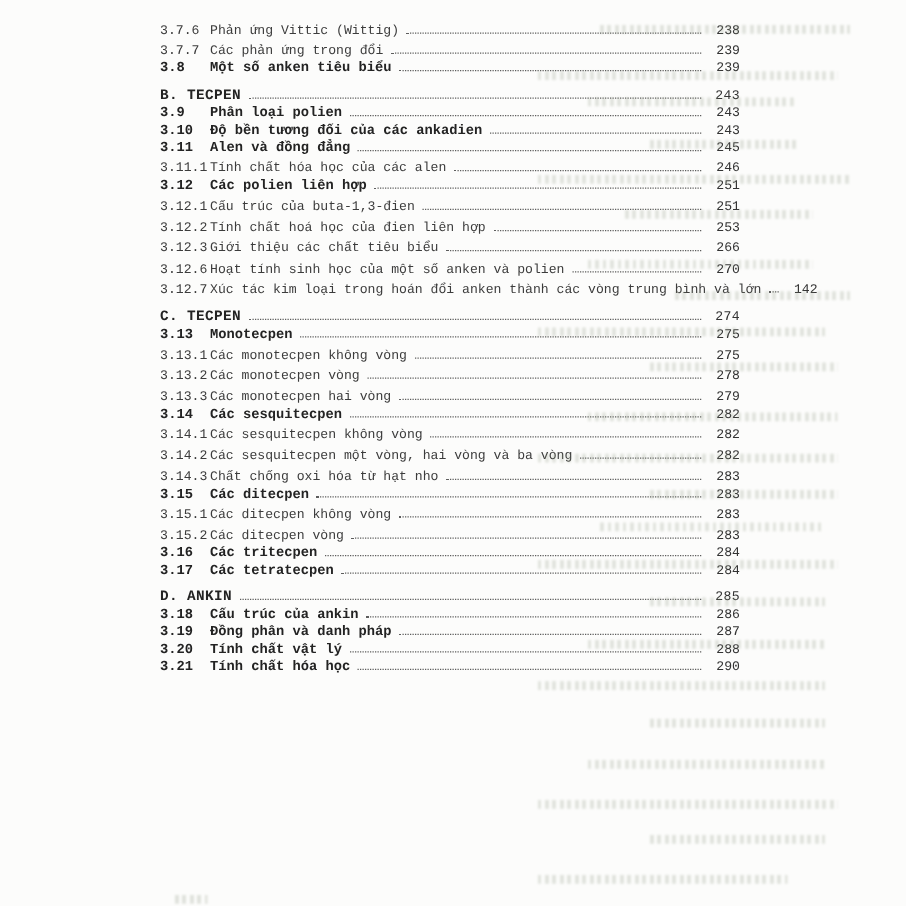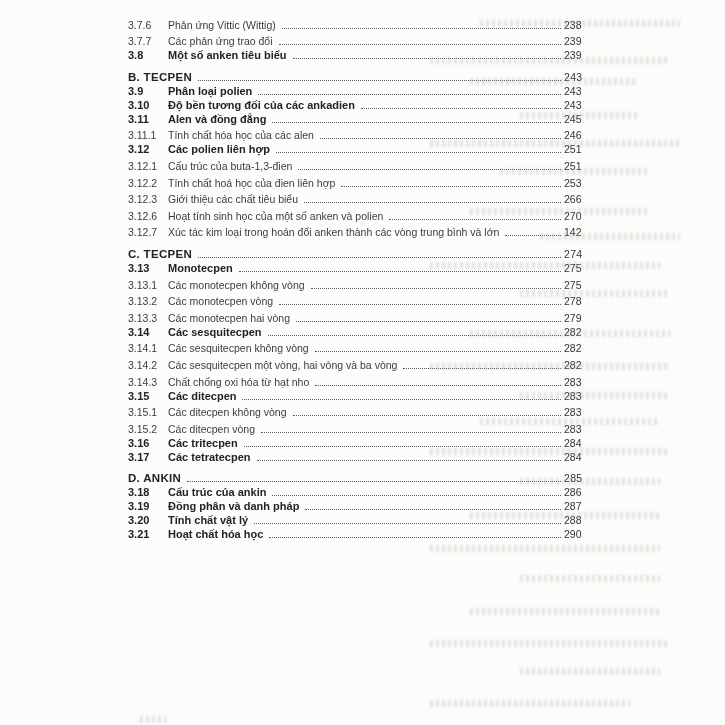--- a/index.html
+++ b/index.html
@@ -6,21 +6,21 @@
     margin: 0;
     padding: 0;
     background: #f4f4f2;
   }
   .page {
     position: relative;
     width: 725px;
     height: 725px;
     background: #fcfcfb;
     overflow: hidden;
-    font-family: Liberation Sans, sans-serif;
+    font-family: Liberation Mono, monospace;
   }
   .toc {
     position: absolute;
     left: 128px;
     top: 14px;
     width: 464px;
   }
   .row {
     display: flex;
     align-items: baseline;
@@ -52,20 +52,21 @@
     padding-right: 5px;
   }
   .leader {
     flex: 1 1 auto;
     border-bottom: 1px dotted #5d5d5d;
     margin: 0 3px 2px 1px;
     min-width: 8px;
   }
   .pageno {
     flex: 0 0 28px;
+    text-align: right;
     font-weight: normal;
     font-size: 10.5px;
     color: #333;
   }
   .ghost {
     position: absolute;
     height: 7px;
     background: repeating-linear-gradient(90deg,
       rgba(143, 152, 131, 0.55) 0 3px,
       rgba(143, 152, 131, 0.0) 3px 6px);
@@ -80,21 +81,21 @@
 <div class="page">
   <div class="toc" id="toc">
       <div class="row sub">
         <span class="num">3.7.6</span>
         <span class="title">Phản ứng Vittic (Wittig)</span>
         <span class="leader"></span>
         <span class="pageno">238</span>
       </div>
       <div class="row sub">
         <span class="num">3.7.7</span>
-        <span class="title">Các phản ứng trao đổi</span>
+        <span class="title">Các phản ứng trong đổi</span>
         <span class="leader"></span>
         <span class="pageno">239</span>
       </div>
       <div class="row section">
         <span class="num">3.8</span>
         <span class="title">Một số anken tiêu biểu</span>
         <span class="leader"></span>
         <span class="pageno">239</span>
       </div>
       <div class="row part">
@@ -263,21 +264,21 @@
         <span class="pageno">287</span>
       </div>
       <div class="row section">
         <span class="num">3.20</span>
         <span class="title">Tính chất vật lý</span>
         <span class="leader"></span>
         <span class="pageno">288</span>
       </div>
       <div class="row section">
         <span class="num">3.21</span>
-        <span class="title">Hoạt chất hóa học</span>
+        <span class="title">Tính chất hóa học</span>
         <span class="leader"></span>
         <span class="pageno">290</span>
       </div>
     </div>
   <div id="ghost-layer">
       <div class="ghost" style="left: 480px; top: 20px; width: 200px;"></div>
       <div class="ghost" style="left: 430px; top: 57px; width: 240px;"></div>
       <div class="ghost" style="left: 470px; top: 78px; width: 165px;"></div>
       <div class="ghost" style="left: 520px; top: 112px; width: 120px;"></div>
       <div class="ghost" style="left: 430px; top: 140px; width: 250px;"></div>

